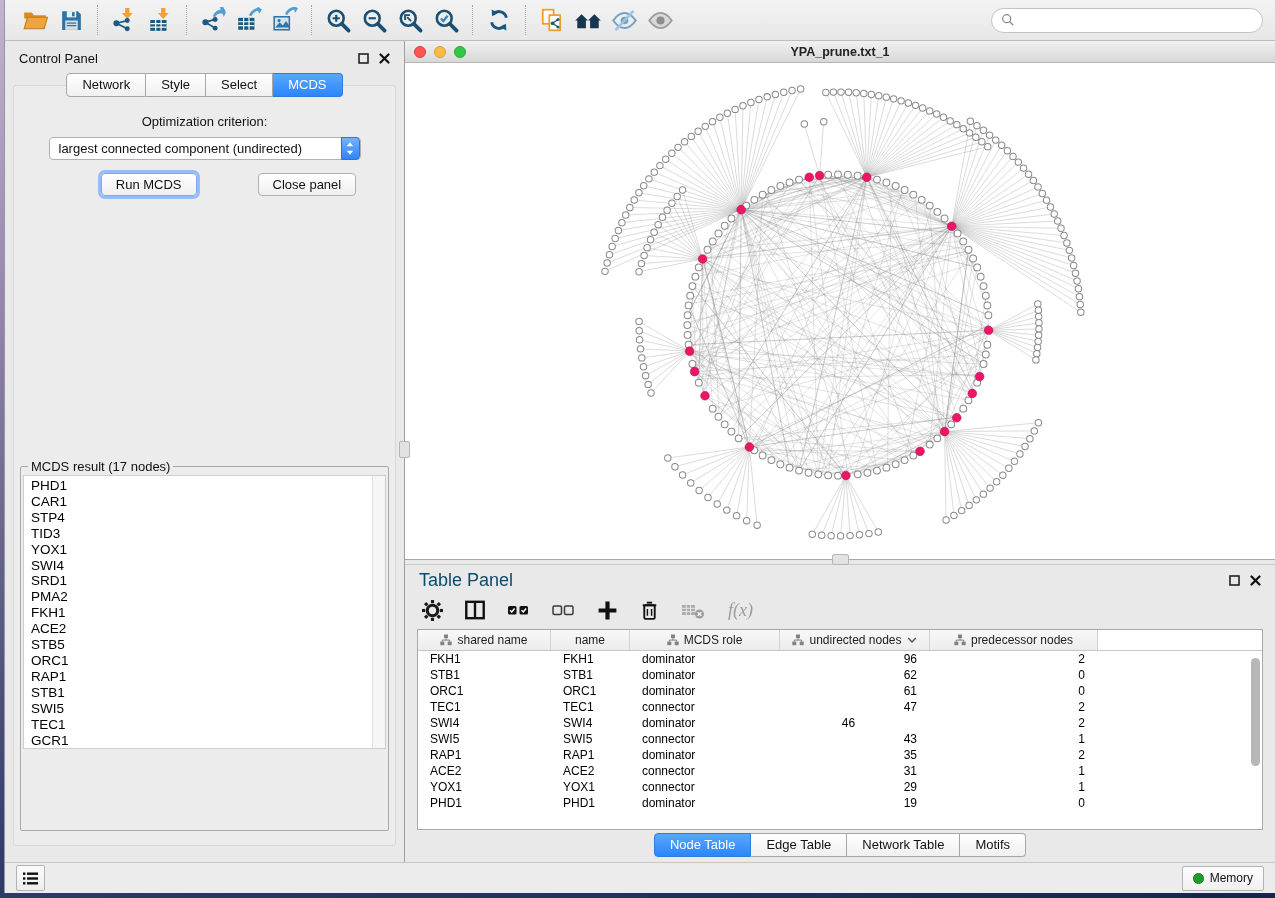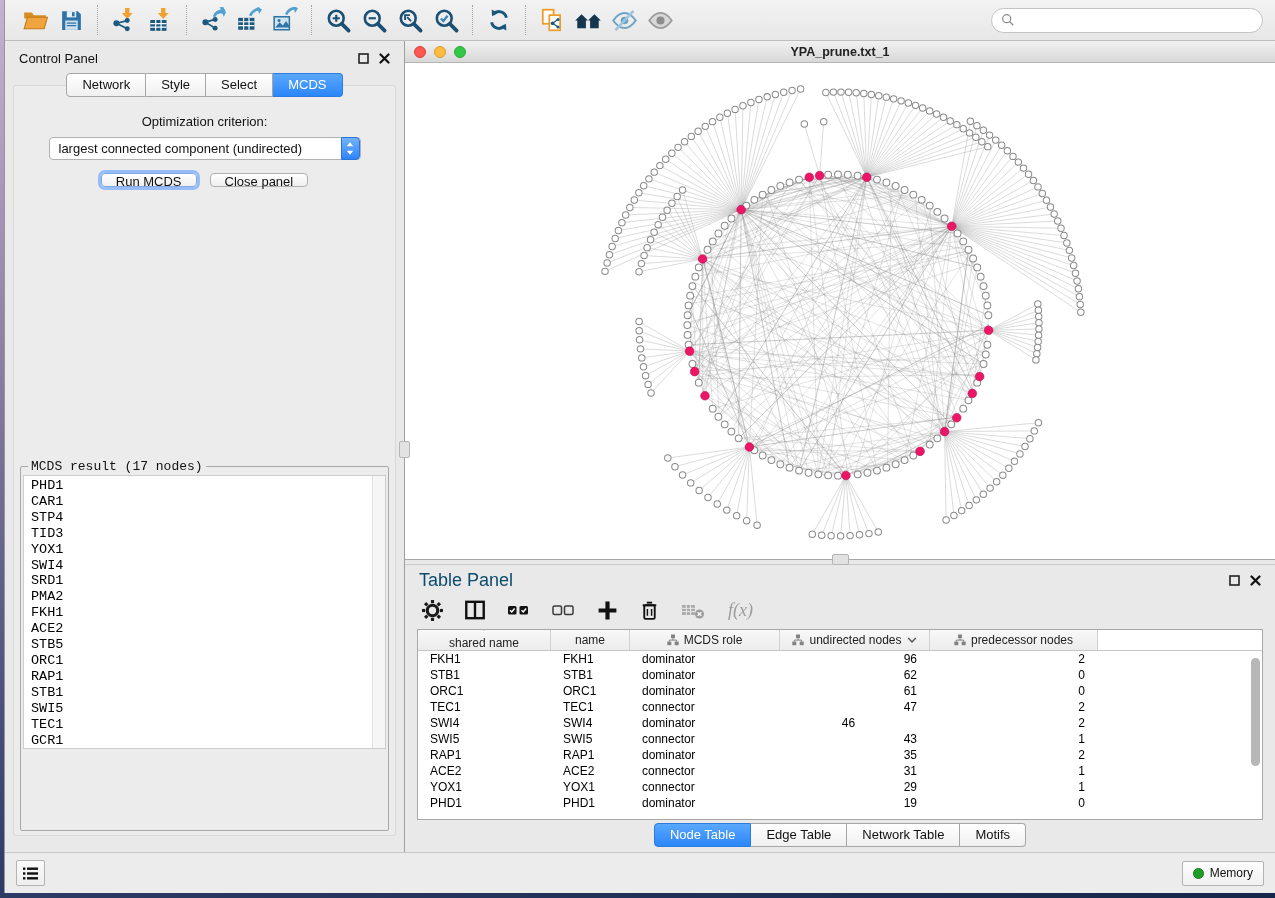--- a/index.html
+++ b/index.html
@@ -20,24 +20,24 @@
 .seg-tabs{display:flex;justify-content:center;margin-top:6px;position:relative;z-index:2;}
 .seg-tab{padding:3px 15px 4px;font-size:13px;background:linear-gradient(#ffffff,#f0f0f0);border:1px solid #a6a6a6;border-left:none;color:#111;}
 .seg-tab:first-child{border-left:1px solid #a6a6a6;border-radius:4px 0 0 4px;}
 .seg-tab:last-child{border-radius:0 4px 4px 0;}
 .seg-tab.active{background:linear-gradient(#5aa8fd,#2b86fb);color:#fff;border-color:#2a7cdf;}
 .cp-body{margin:-12px 8px 16px;padding-top:12px;background:#ececec;border:1px solid #d8d8d8;border-radius:3px;flex:1;display:flex;flex-direction:column;min-height:0;}
 .opt-label{text-align:center;font-size:13px;margin-top:16px;color:#111;}
 .select{width:312px;height:23px;margin:8px auto 0;background:#fff;border:1px solid #b1b1b1;border-radius:4px;display:flex;align-items:center;font-size:13px;padding:0 22px 0 9px;position:relative;color:#111;}
 .select .stepper{position:absolute;right:0;top:-1px;bottom:-1px;width:19px;border-radius:0 4px 4px 0;background:linear-gradient(#74b3fc,#2f83f8);display:flex;align-items:center;justify-content:center;border:1px solid #2a74dd;}
 .btn-row{display:flex;justify-content:center;gap:13px;margin-top:13px;}
-.btn{height:14px;padding:0 14px;background:linear-gradient(#ffffff,#efefef);border:1px solid #b1b1b1;border-radius:4px;font-size:13px;color:#111;font-family:"Liberation Sans",sans-serif;}
+.btn{height:23px;padding:0 14px;background:linear-gradient(#ffffff,#efefef);border:1px solid #b1b1b1;border-radius:4px;font-size:13px;color:#111;font-family:"Liberation Sans",sans-serif;margin-left:48px;}
 .btn.focused{box-shadow:0 0 0 3px rgba(98,160,255,.62);border-color:#7fa9e3;}
 .spacer{flex:1;}
-fieldset.mcds-result{height:372px;margin:0 6px 4px;border:1px solid #a8a8a8;border-radius:2px;padding:1px 2px 3px;display:flex;font-family:Liberation Mono, monospace;}
+fieldset.mcds-result{height:372px;margin:0 6px 14px;border:1px solid #a8a8a8;border-radius:2px;padding:1px 2px 3px;display:flex;}
 fieldset.mcds-result legend{font-size:13px;padding:0 3px;margin-left:5px;color:#111;}
 .result-list{flex:1;background:#fff;border:1px solid #cdcdcd;position:relative;overflow:hidden;padding:2px 14px 0 7px;}
 .result-item{font-size:13.5px;line-height:15.9px;color:#000;}
 .result-scroll{position:absolute;right:0;top:0;bottom:0;width:13px;background:#f6f6f6;border-left:1px solid #e2e2e2;}
 .split-handle-v{position:absolute;right:-6px;top:400px;width:11px;height:17px;background:#e2e2e2;border:1px solid #b5b5b5;border-radius:2px;z-index:5;}
 
 .right{flex:1;display:flex;flex-direction:column;min-width:0;}
 .net-window{height:518px;display:flex;flex-direction:column;background:#fff;flex-shrink:0;}
 .net-titlebar{height:22px;background:linear-gradient(#f1f1f1,#d8d8d8);border-bottom:1px solid #b5b5b5;display:flex;align-items:center;padding:0 9px;position:relative;flex-shrink:0;}
 .tl{width:12px;height:12px;border-radius:50%;margin-right:8px;}
@@ -55,21 +55,21 @@
 .tp-table{margin:0 12px;background:#fff;border:1px solid #a8a8a8;flex:1;position:relative;overflow:hidden;}
 .thead{display:flex;height:21px;background:#fff;border-bottom:1px solid #c6c6c6;}
 .th{display:flex;align-items:center;justify-content:center;gap:5px;border-right:1px solid #d2d2d2;height:100%;font-size:12px;color:#222;background:linear-gradient(#f8f8f8,#ececec);flex-shrink:0;}
 .tbody{position:relative;}
 .tr{display:flex;height:16px;align-items:center;}
 .td{font-size:12px;color:#000;padding-left:12px;flex-shrink:0;white-space:nowrap;overflow:hidden;}
 .td.num{text-align:right;padding-left:0;padding-right:13px;}
 .table-scroll{position:absolute;right:2px;top:28px;width:9px;height:108px;background:#b7b7b7;border-radius:5px;}
 .tp-tabs{height:32px;display:flex;align-items:center;padding:5px 0 7px;flex-shrink:0;}
 
-.statusbar{height:41px;background:#ececec;border-top:1px solid #c6c6c6;display:flex;align-items:center;padding:0 11px;flex-shrink:0;}
+.statusbar{height:31px;background:#ececec;border-top:1px solid #c6c6c6;display:flex;align-items:center;padding:0 11px;flex-shrink:0;}
 .sq-btn{width:29px;height:26px;background:linear-gradient(#fbfbfb,#eee);border:1px solid #b3b3b3;border-radius:2px;display:flex;align-items:center;justify-content:center;}
 .mem-btn{margin-left:auto;height:25px;background:linear-gradient(#fdfdfd,#f0f0f0);border:1px solid #b3b3b3;border-radius:2px;display:flex;align-items:center;gap:6px;padding:0 10px;font-size:12px;color:#111;}
 .mem-dot{width:11px;height:11px;border-radius:50%;background:#1d9e27;border:1px solid #157c1e;}
 .icon{display:block;}
 </style>
 </head>
 <body>
 
 <div class="app">
 
@@ -1031,21 +1031,21 @@
               <path d="M2 9.3h13M2 12.6h13M6.3 6v10M10.6 6v10" stroke="#e9e9e9" stroke-width="1"></path>
               <circle cx="19.5" cy="15" r="4.5" fill="#9d9d9d"></circle>
               <path d="M17.6 13.1l3.8 3.8M21.4 13.1l-3.8 3.8" stroke="#fff" stroke-width="1.3"></path>
             </svg>
           <svg class="icon" width="38" height="24" viewBox="0 0 38 24">
               <text x="2" y="18" font-size="18" font-style="italic" font-family="Liberation Serif, serif" fill="#9c9c9c">f(x)</text>
             </svg>
         </div>
         <div class="tp-table">
           <div class="thead">
-              <div class="th" style="width: 133px; flex-direction: column;">
+              <div class="th" style="width: 133px;">
                 <svg width="12" height="12" viewBox="0 0 12 12">
                   <rect x="4" y="0.5" width="4" height="3.6" fill="#828282"></rect>
                   <rect x="0.3" y="7.6" width="4" height="3.6" fill="#828282"></rect>
                   <rect x="7.7" y="7.6" width="4" height="3.6" fill="#828282"></rect>
                   <path d="M6 4.1v2M2.3 7.6V6.1h7.4v1.5" stroke="#828282" fill="none" stroke-width="1"></path>
                 </svg>
                 <span>shared name</span>
               </div>
               <div class="th" style="width: 79px;">
                 <span>name</span>

